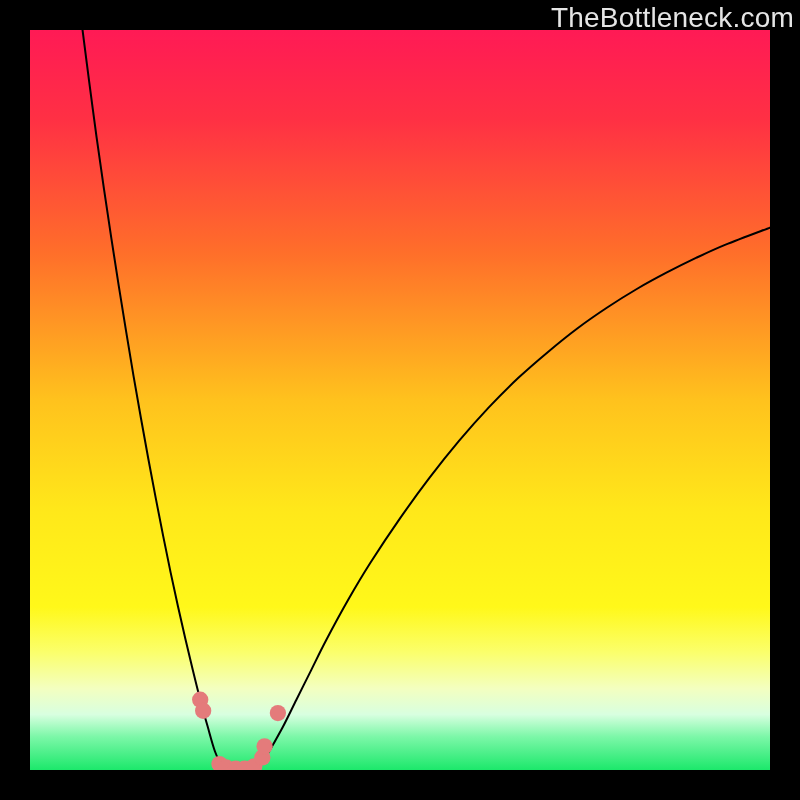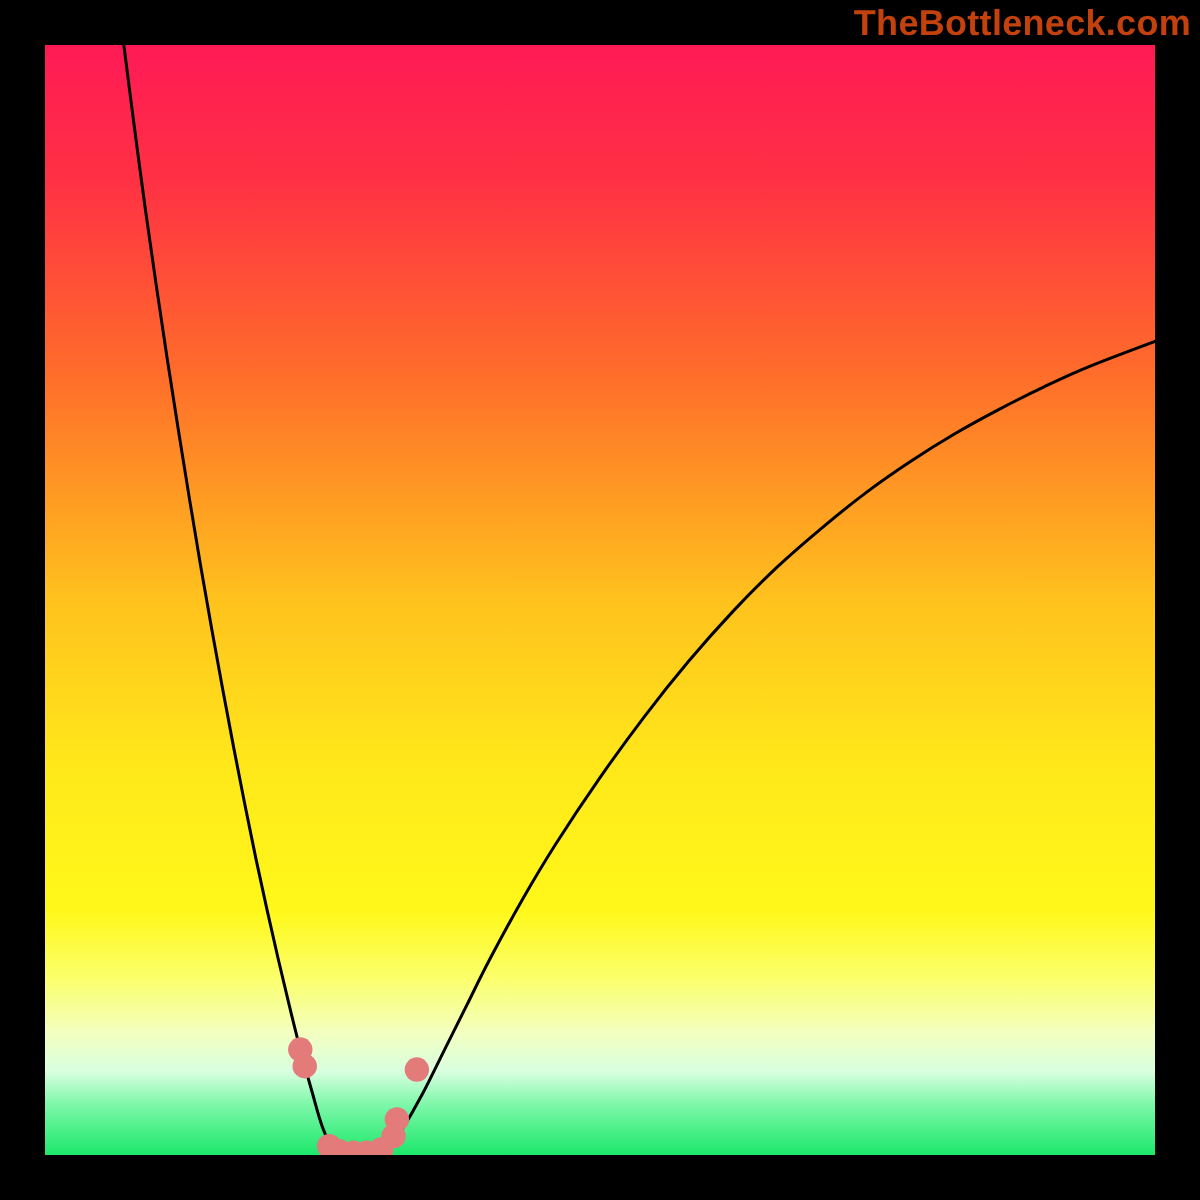--- a/index.html
+++ b/index.html
@@ -14,23 +14,23 @@
   .outer {
     position: relative;
     width: 800px;
     height: 800px;
     background: #000;
   }
   .attribution {
     position: absolute;
     top: 2px;
     right: 6px;
-    color: #c2410c;
-    font-size: 24px;
-    font-weight: 700;
+    color: #e5e5e5;
+    font-size: 28px;
+    font-weight: 400;
     letter-spacing: 0.2px;
     user-select: none;
   }
   .plot {
     position: absolute;
     left: 30px;
     top: 30px;
     width: 740px;
     height: 740px;
   }

